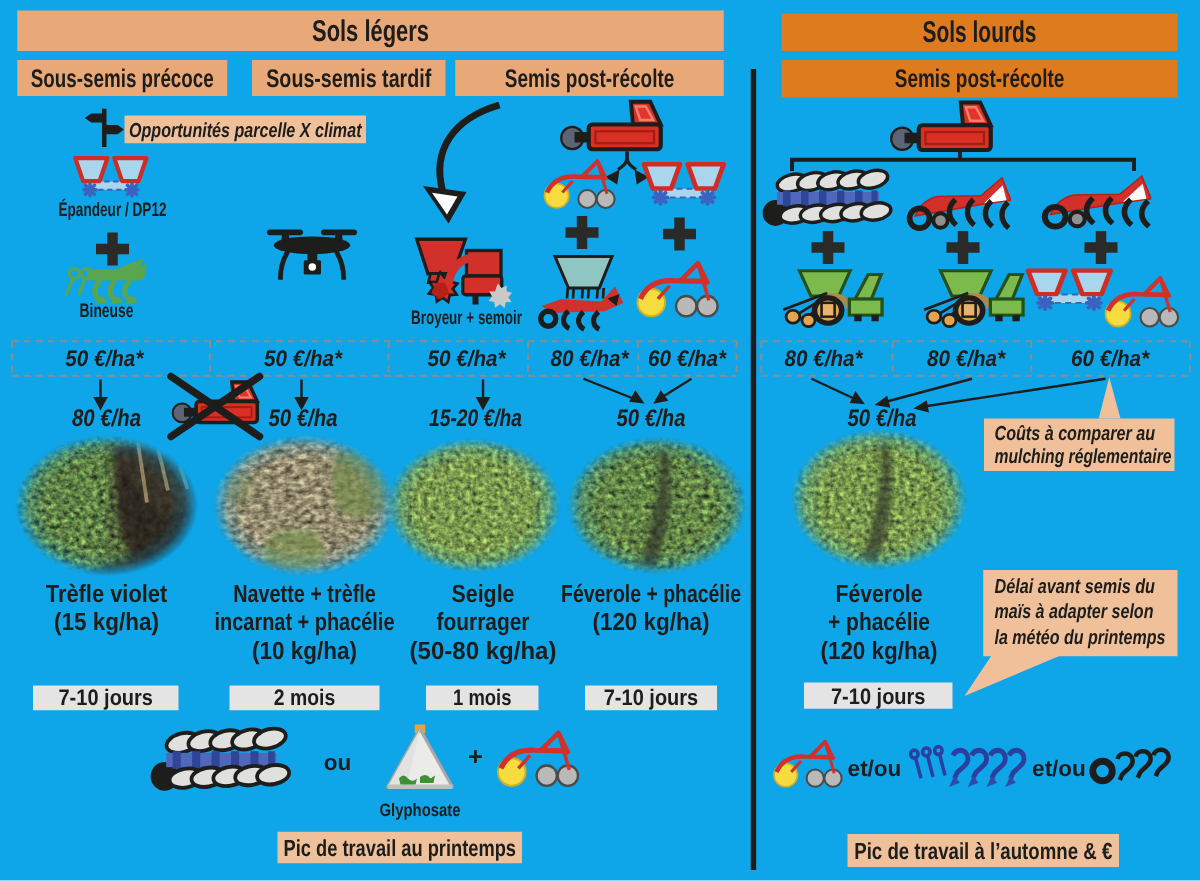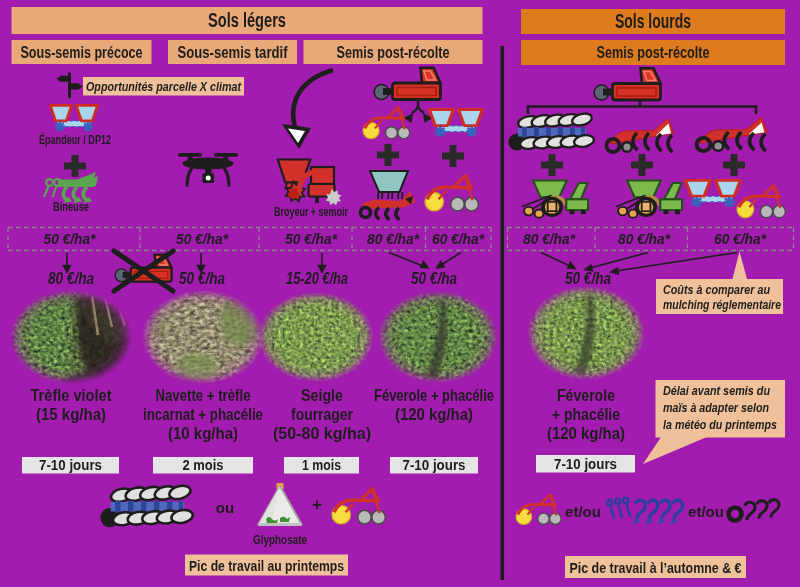--- a/index.html
+++ b/index.html
@@ -1,16 +1,16 @@
 <!DOCTYPE html>
 <html><head>
 <meta charset="utf-8">
 <style>
 html,body{margin:0;padding:0;background:#fff;}
-#page{position:relative;width:800px;height:587px;background:#a21caf;overflow:hidden;}
+#page{position:relative;width:800px;height:587px;background:#0ea5e9;overflow:hidden;}
 svg{font-family:"Liberation Sans",sans-serif;}
 text{fill:#1d1d1b;}
 .h1{font-size:20px;font-weight:bold;}
 .h2{font-size:17px;font-weight:bold;}
 .lbl{font-size:13px;font-weight:bold;}
 .cost{font-size:15px;font-weight:bold;font-style:italic;}
 .cost2{font-size:16px;font-weight:bold;font-style:italic;}
 .crop{font-size:16.5px;font-weight:bold;}
 .dur{font-size:15px;font-weight:bold;}
 .call{font-size:13.5px;font-weight:bold;font-style:italic;}

